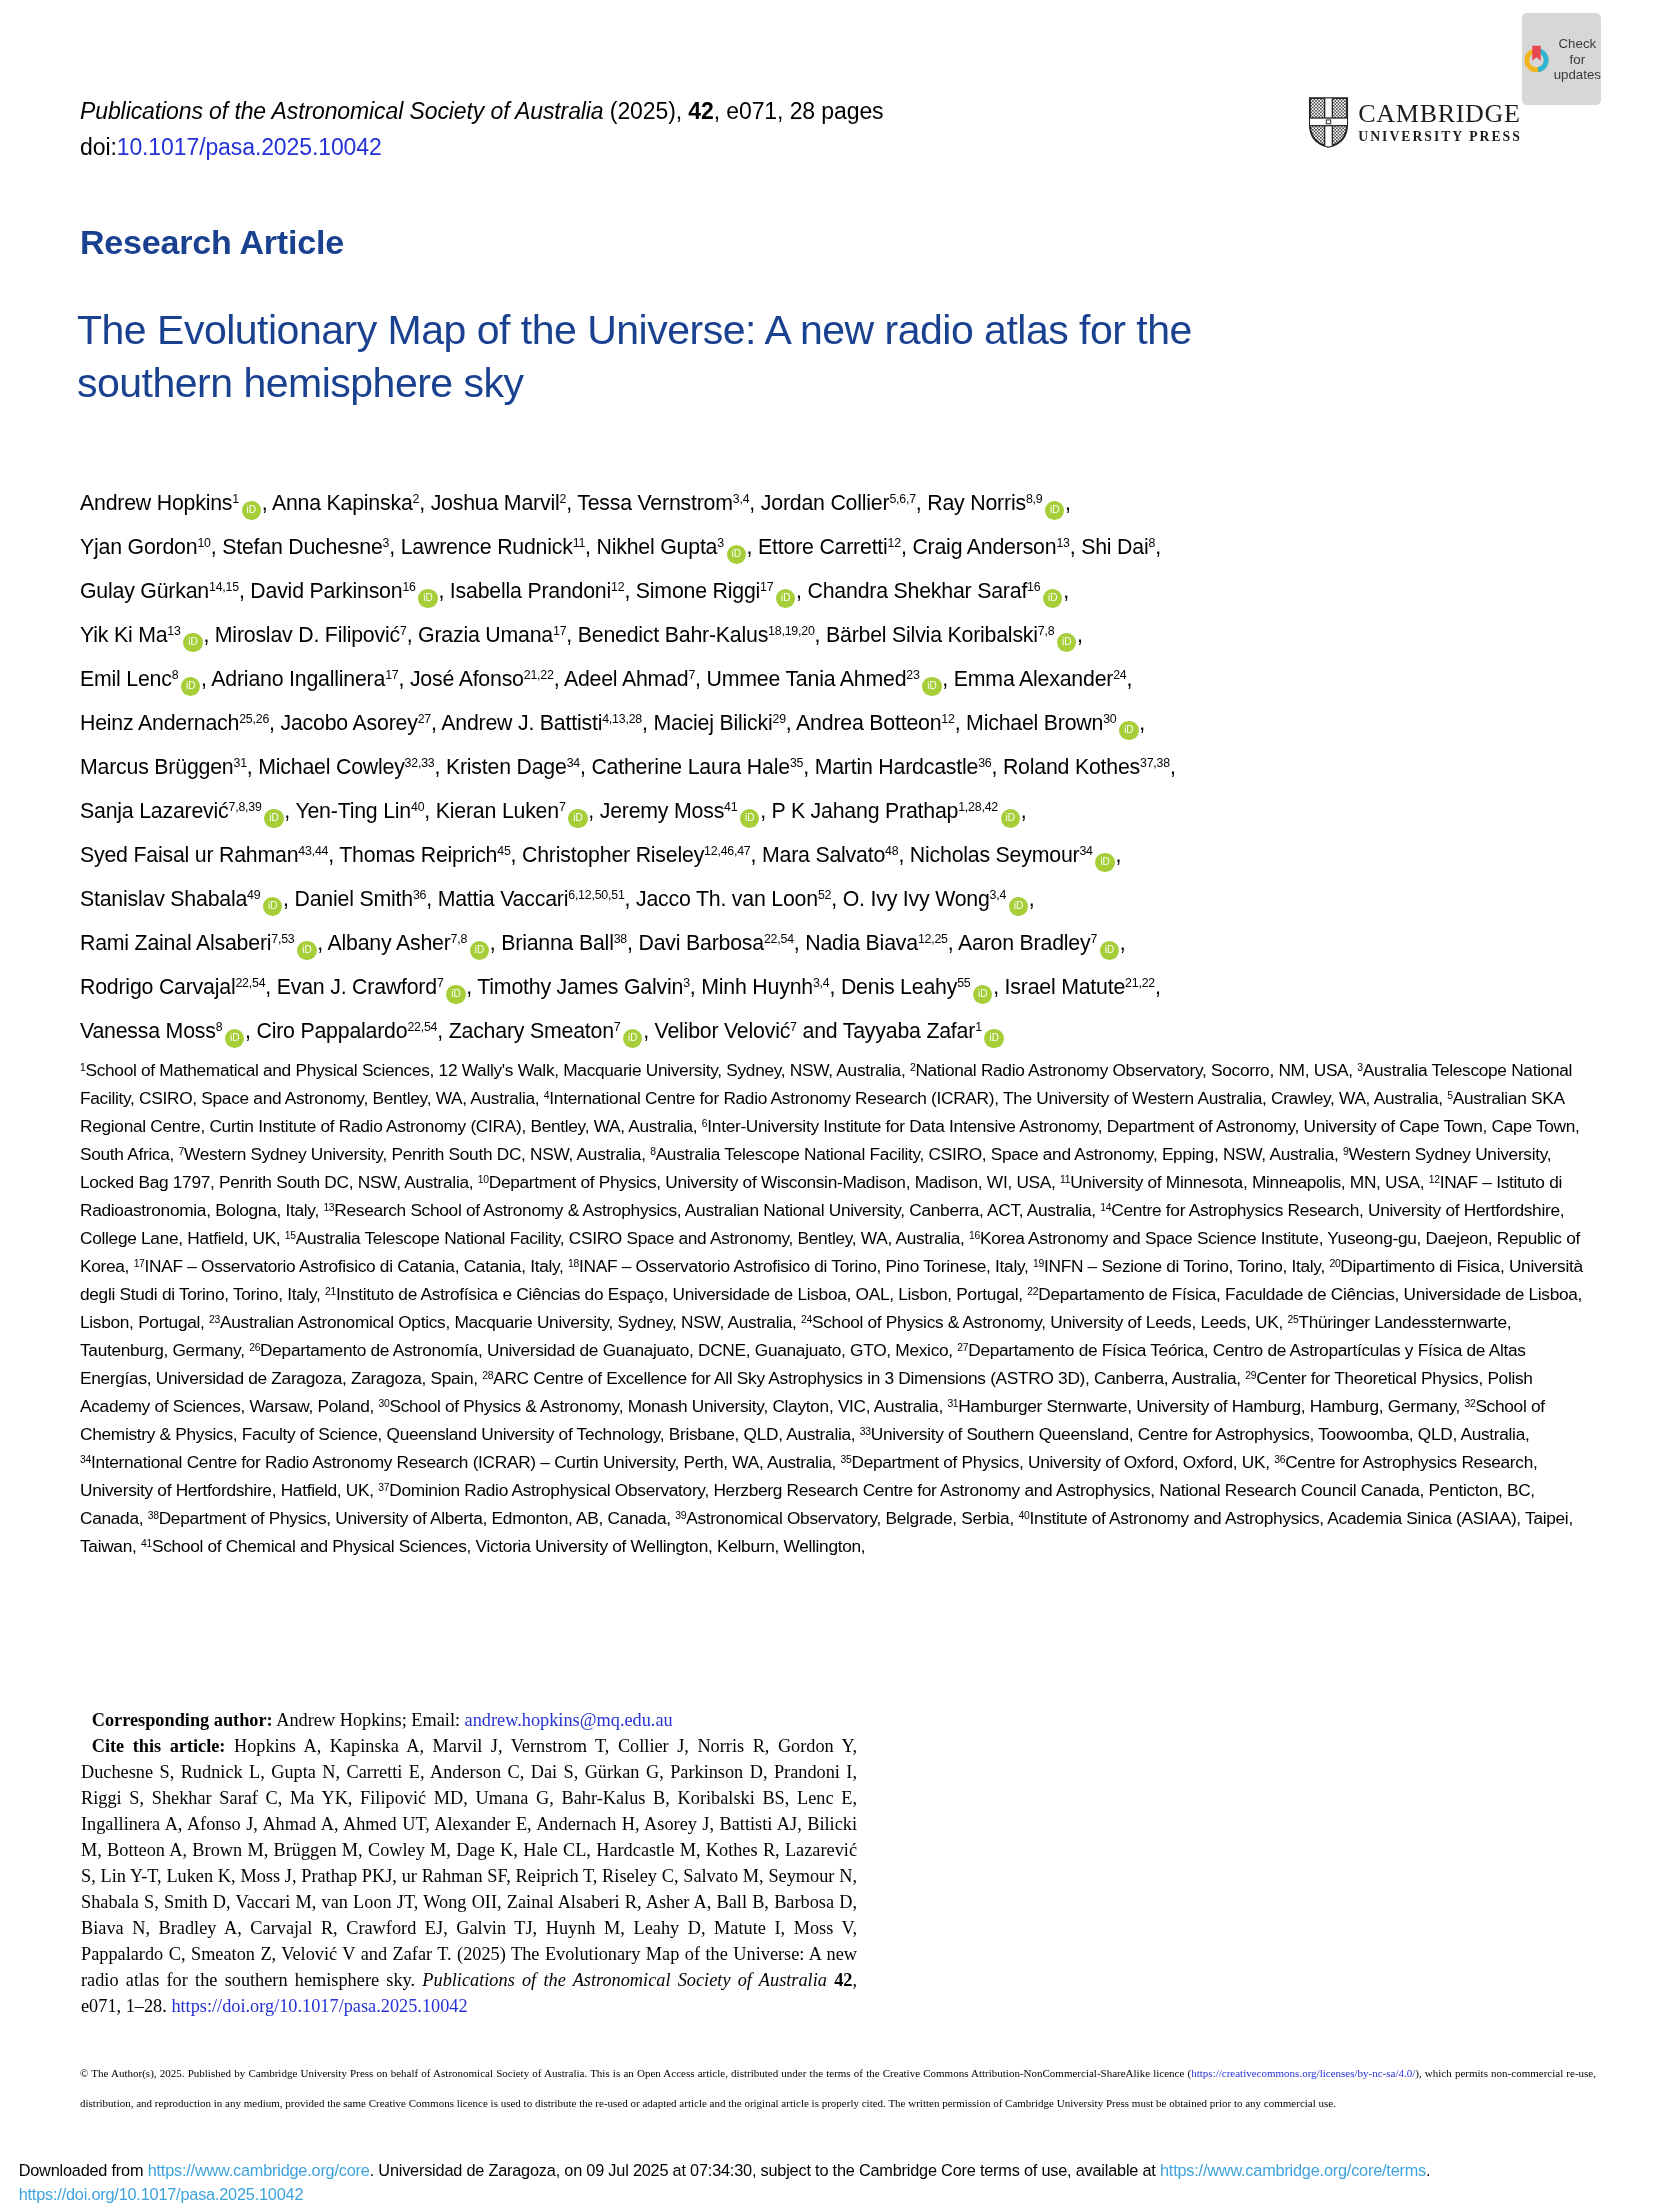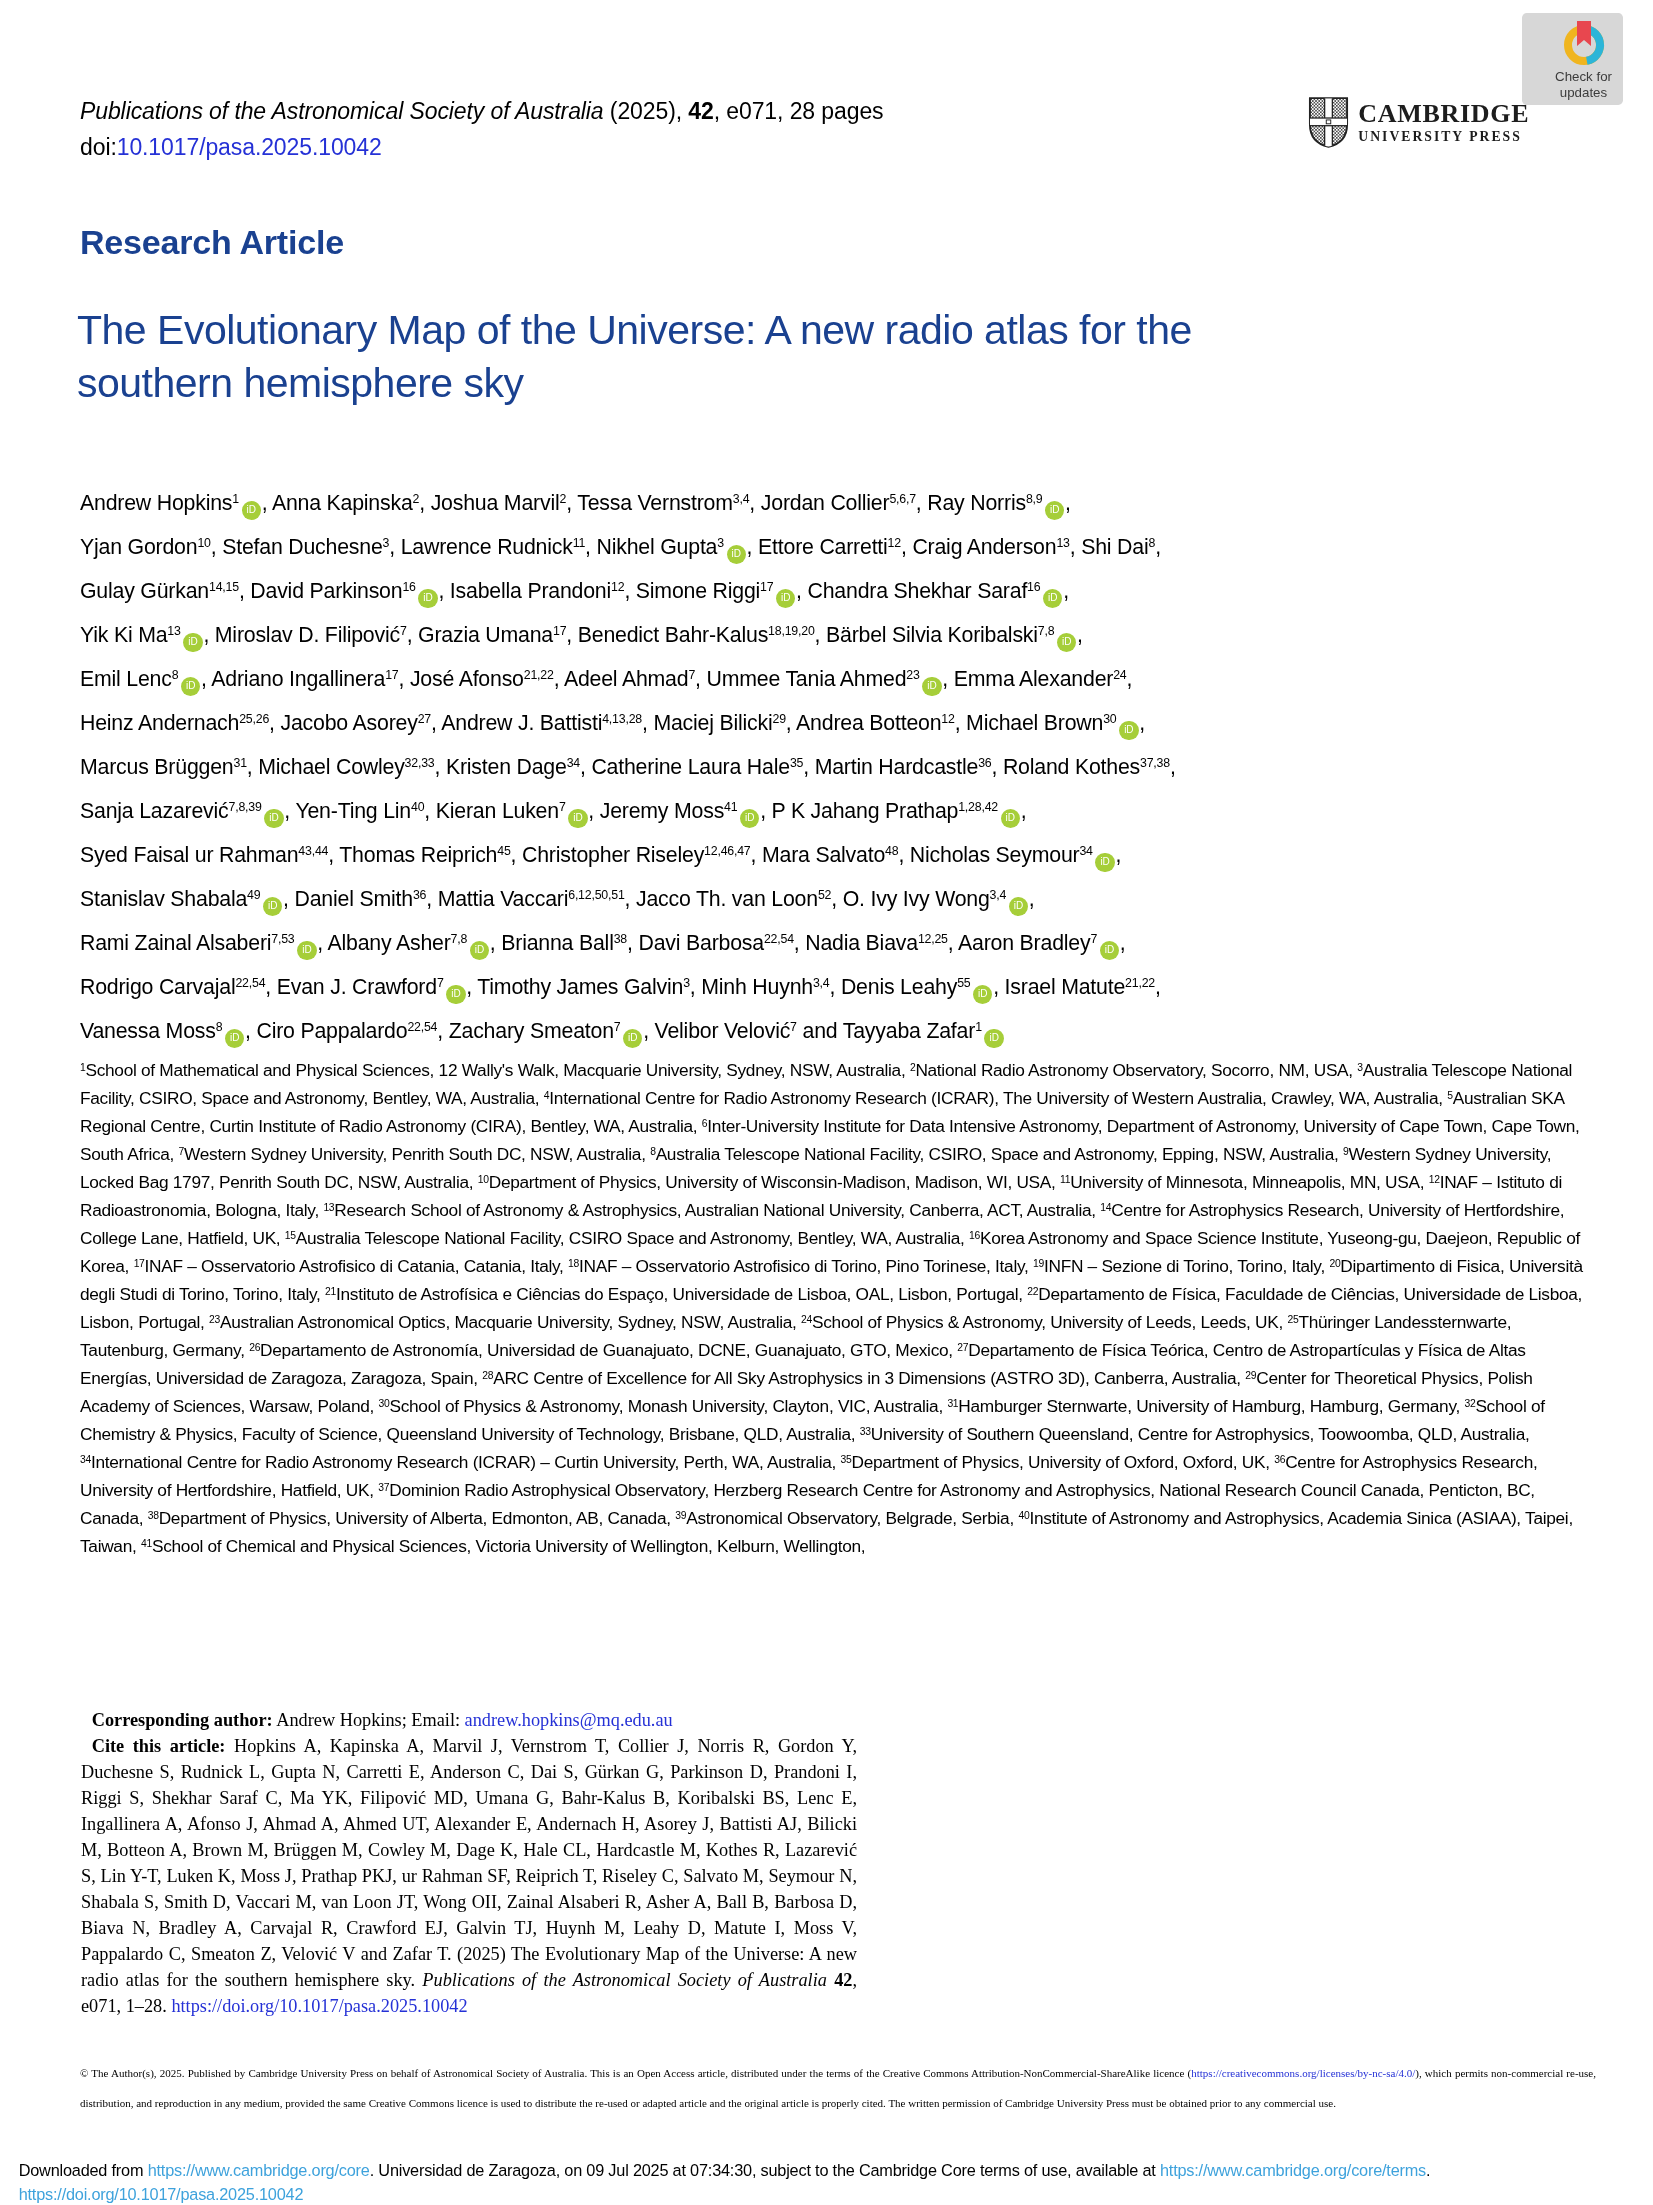--- a/index.html
+++ b/index.html
@@ -17,27 +17,27 @@
   a.link-light{color:var(--light-link);text-decoration:none;cursor:pointer;}
 
   
   .journal-header{left:80px;top:100px;font-size:23px;line-height:23px;letter-spacing:-0.1px;}
   .doi-line{margin-top:12.7px;}
 
   
   .publisher{left:1308px;top:96px;display:flex;align-items:center;gap:9.3px;}
   .shield-svg{width:41px;height:53px;display:block;}
   .wordmark{line-height:1;}
-  .wm-top{font-family:"Liberation Serif",serif;font-weight:700;font-size:26px;letter-spacing:0.7px;color:#1d1d1d;}
+  .wm-top{font-family:"Liberation Serif",serif;font-weight:400;font-size:26px;letter-spacing:0.7px;color:#1d1d1d;}
   .wm-bottom{font-family:"Liberation Serif",serif;font-weight:700;font-size:13.7px;letter-spacing:2px;color:#1d1d1d;margin-top:3.3px;}
 
   
   .crossmark{left:1522px;top:13.3px;width:79px;height:92px;background:var(--badge-bg);
-    border-radius:4.7px;display:flex;flex-direction:column;align-items:center;justify-content:center;
-    gap:2.7px;cursor:pointer;padding-left:22px;}
+    border-radius:4.7px;display:flex;flex-direction:row;align-items:center;justify-content:flex-start;
+    gap:2.7px;cursor:pointer;}
   .crossmark-svg{width:48px;height:48px;display:block;}
   .cm-yellow{stroke:var(--crossmark-yellow);}
   .cm-cyan{stroke:var(--crossmark-cyan);}
   .cm-red{fill:var(--crossmark-red);}
   .crossmark-text{font-size:13.3px;line-height:15.3px;color:#3c3c3c;text-align:center;}
 
   
   .article-type{left:80px;top:223px;font-size:34px;font-weight:700;color:var(--navy);letter-spacing:-0.2px;}
   .article-title{left:77px;top:304px;font-size:41px;line-height:53px;color:var(--navy);letter-spacing:-0.5px;}
 

